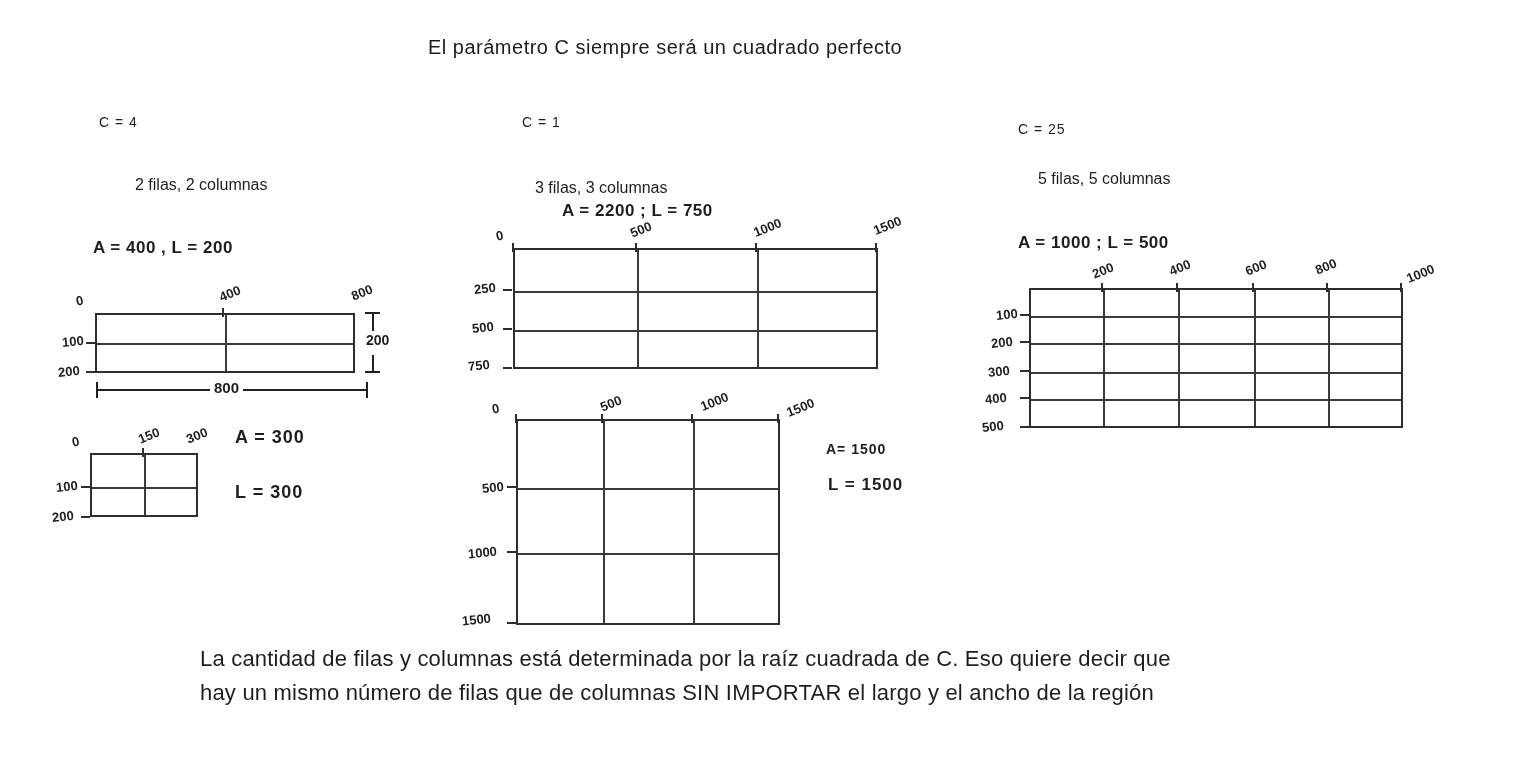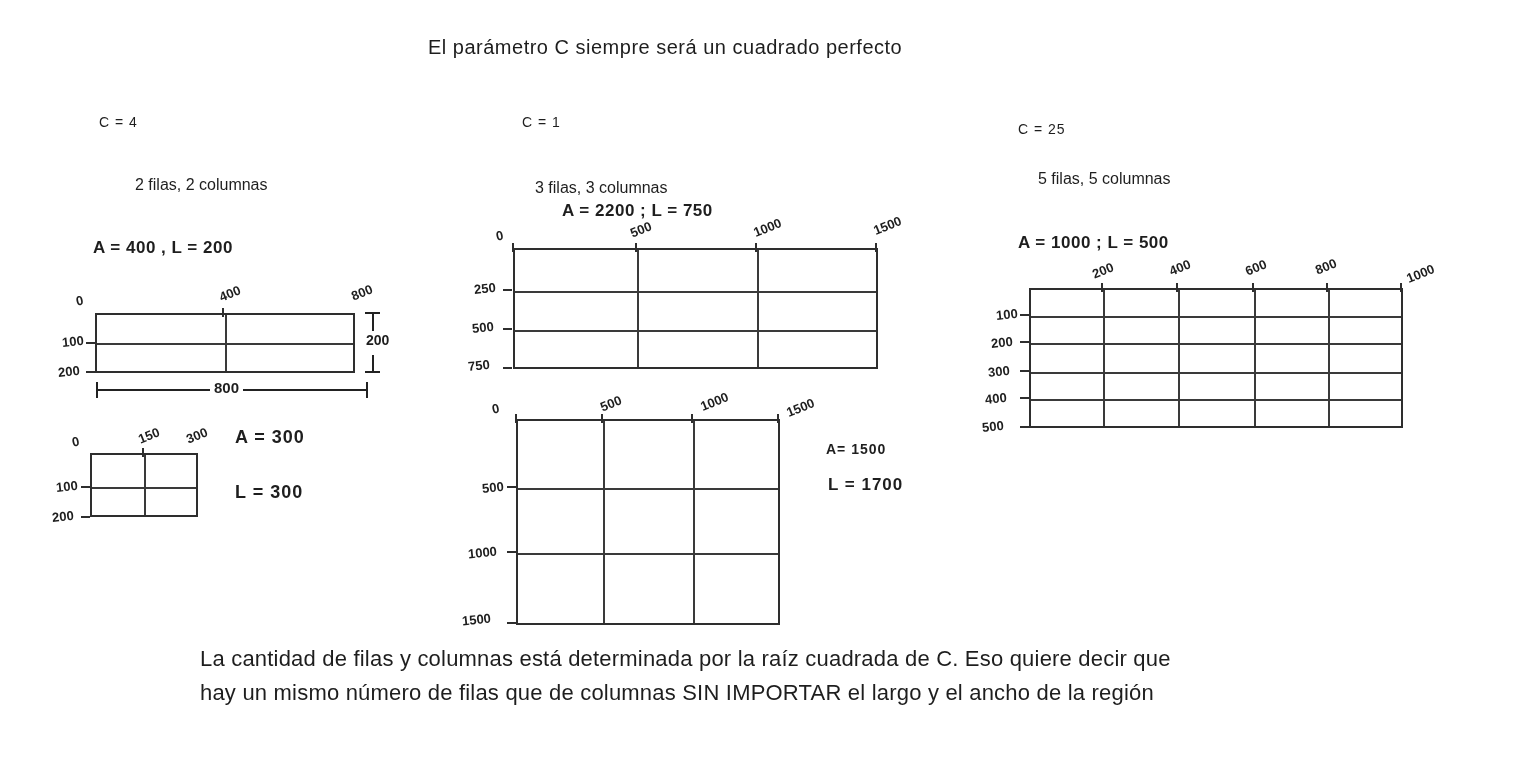--- a/index.html
+++ b/index.html
@@ -118,21 +118,21 @@
   <div class="tick rotL" style="left:468px;top:545px">1000</div>
   <div class="tick rotL" style="left:462px;top:612px">1500</div>
   <div class="m-v" style="left:515px;top:414px"></div>
   <div class="m-v" style="left:601px;top:414px"></div>
   <div class="m-v" style="left:691px;top:414px"></div>
   <div class="m-v" style="left:777px;top:414px"></div>
   <div class="m-h" style="left:507px;top:486px"></div>
   <div class="m-h" style="left:507px;top:551px"></div>
   <div class="m-h" style="left:507px;top:622px"></div>
   <div class="txt side-label" style="left:826px;top:441px;font-size:14px">A= 1500</div>
-  <div class="txt side-label" style="left:828px;top:475px;font-size:17px">L = 1700</div>
+  <div class="txt side-label" style="left:828px;top:475px;font-size:17px">L = 1500</div>
 
   <div class="txt heading" style="left:1018px;top:121px">C = 25</div>
   <div class="txt sub" style="left:1038px;top:170px">5 filas, 5 columnas</div>
   <div class="txt params" style="left:1018px;top:233px">A = 1000 ;  L = 500</div>
 
   <div class="grid" style="left:1029px;top:288px;width:374px;height:140px">
     <div class="vline" style="left:72px"></div>
     <div class="vline" style="left:147px"></div>
     <div class="vline" style="left:223px"></div>
     <div class="vline" style="left:297px"></div>

